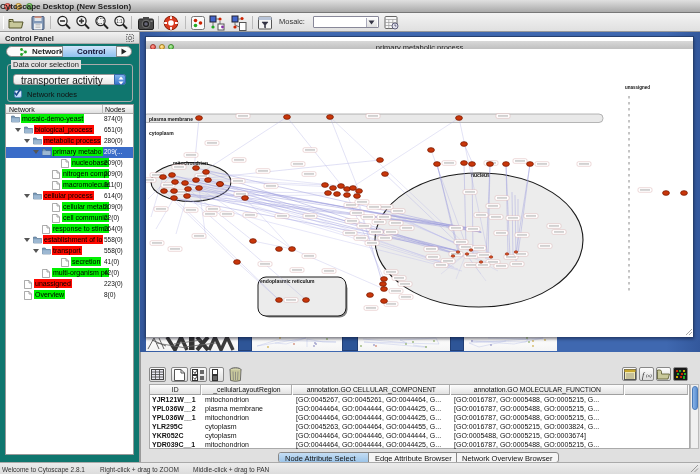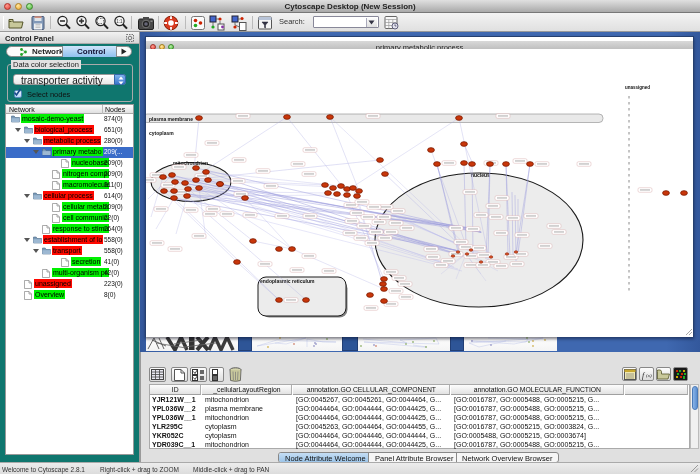--- a/index.html
+++ b/index.html
@@ -5,21 +5,21 @@
 .abs { position:absolute; }
 .dpbtn { position:absolute; top:2px; width:17px; height:15px; background:linear-gradient(#fdfdfd,#dcdcdc); border:1px solid #888; border-radius:2px; text-align:center; padding-top:1px; }
 .dpbtn2 { position:absolute; top:2px; width:15px; height:14px; background:linear-gradient(#fdfdfd,#dcdcdc); border:1px solid #888; border-radius:2px; text-align:center; padding-top:1px; }
 </style></head>
 <body>
 
 <div class="abs" style="left:0;top:0;width:700px;height:13px;background:linear-gradient(#e0e0e0,#a9a9a9);border-bottom:1px solid #777">
   <div class="abs" style="left:4px;top:3px;width:7px;height:7px;border-radius:50%;background:radial-gradient(circle at 35% 30%,#ff9a90,#e3443a);border:0.5px solid #b03028"></div>
   <div class="abs" style="left:15px;top:3px;width:7px;height:7px;border-radius:50%;background:radial-gradient(circle at 35% 30%,#ffe9a0,#f0a830);border:0.5px solid #b08020"></div>
   <div class="abs" style="left:26px;top:3px;width:7px;height:7px;border-radius:50%;background:radial-gradient(circle at 35% 30%,#b8f0a8,#52b83e);border:0.5px solid #3a8828"></div>
-  <span class="abs" style="left:0;right:0;top:2px;text-align:center;font-size:8px;font-weight:bold;color:#222">Cytoscape Desktop (New Session)</span>
+  <span class="abs" style="left:0;right:0;top:2px;font-size:8px;font-weight:bold;color:#222">Cytoscape Desktop (New Session)</span>
 </div>
 
 <div class="abs" style="left:0;top:13px;width:700px;height:19px;background:linear-gradient(#f3f3f3,#e0e0e0);border-bottom:1px solid #999">
   <div class="abs" style="left:3px;top:3px;width:1px;height:13px;background:#aaa;border-right:1px solid #fff"></div>
   <div class="abs" style="left:50px;top:3px;width:1px;height:13px;background:#bbb"></div>
   <div class="abs" style="left:131px;top:3px;width:1px;height:13px;background:#bbb"></div>
   <div class="abs" style="left:158px;top:3px;width:1px;height:13px;background:#bbb"></div>
   <div class="abs" style="left:185px;top:3px;width:1px;height:13px;background:#bbb"></div>
   <div class="abs" style="left:252px;top:3px;width:1px;height:13px;background:#bbb"></div>
 </div>
@@ -85,21 +85,21 @@
       <circle cx="11" cy="3.5" r="1.6" fill="#cc2200"></circle>
       <rect x="8.5" y="7.5" width="6.5" height="8" fill="#fff" stroke="#555"></rect>
       <path d="M7 4 L9.5 4 M4 7 L4 10 M4 10 L8.5 12" stroke="#555" stroke-width="0.8"></path>
       <circle cx="4" cy="12" r="1.6" fill="#cc2200"></circle>
     </svg></div>
 <div style="position:absolute;left:257px;top:15px;width:16px;height:16px"><svg width="16" height="16" viewBox="0 0 16 16" xmlns="http://www.w3.org/2000/svg">
       <rect x="1.5" y="2" width="13" height="12" rx="1" fill="#f4f4f4" stroke="#555"></rect>
       <rect x="1.5" y="2" width="13" height="3" fill="#b8c4d8"></rect>
       <path d="M5 7 L11 7 L8.5 10 L8.5 13 L7.5 12.5 L7.5 10 Z" fill="#334" stroke="#223" stroke-width="0.5"></path>
     </svg></div>
-<span style="position:absolute;left:279px;top:17px;font-size:7.5px;font-weight:normal;color:#333;white-space:nowrap;line-height:9.0px;">Search:</span>
+<span style="position:absolute;left:279px;top:17px;font-size:7.5px;font-weight:normal;color:#333;white-space:nowrap;line-height:9.0px;">Mosaic:</span>
 <div class="abs" style="left:313px;top:16px;width:66px;height:12px;background:#fff;border:1px solid #889;border-radius:1px">
   <div class="abs" style="right:1px;top:0.5px;width:11px;height:9.5px;background:linear-gradient(#fcfcfc,#e0e0e0);border-left:1px solid #aab"></div>
   <svg width="7" height="5" viewBox="0 0 7 5" style="position:absolute;right:3px;top:3px">
       <path d="M0.5 0.5 L6.5 0.5 L3.5 4.5 Z" fill="#334"></path>
     </svg>
 </div>
 <div class="abs" style="left:384px;top:15px;width:15px;height:15px">
   <svg width="15" height="15" viewBox="0 0 15 15">
       <rect x="1" y="1.5" width="12" height="12" rx="1" fill="#f8f8f8" stroke="#666"></rect>
       <path d="M1 4.5 L13 4.5 M4.8 4.5 L4.8 13.5 M8.8 4.5 L8.8 13.5 M1 7.5 L13 7.5 M1 10.5 L13 10.5" stroke="#999" stroke-width="0.7"></path>
@@ -139,21 +139,21 @@
         <svg width="8" height="9" viewBox="0 0 8 9" style="position:absolute;left:1.5px;top:0.5px">
             <path d="M4 0.5 L6.5 3.5 L1.5 3.5 Z" fill="#fff"></path>
             <path d="M4 8.5 L6.5 5.5 L1.5 5.5 Z" fill="#fff"></path>
           </svg>
       </div>
     </div>
     <div class="abs" style="left:6px;top:25px;width:8px;height:8px;background:linear-gradient(#e8f2fc,#b8d8f4);border:1px solid #5588bb;border-radius:2px"></div>
     <svg width="9" height="9" viewBox="0 0 9 9" style="position:absolute;left:5px;top:23px">
         <path d="M1.5 4.5 L3.5 7 L7.5 1" stroke="#1a4a8a" stroke-width="1.6" fill="none"></path>
       </svg>
-    <span style="position:absolute;left:19px;top:25px;font-size:7.5px;font-weight:normal;color:#111;white-space:nowrap;line-height:9.0px;">Select nodes</span>
+    <span style="position:absolute;left:19px;top:25px;font-size:7.5px;font-weight:normal;color:#111;white-space:nowrap;line-height:9.0px;">Network nodes</span>
   </div>
   <div class="abs" style="left:5px;top:72px;width:129px;height:351px;background:#fff;border:1px solid #999">
     <div class="abs" style="left:0;top:0;width:127px;height:8.5px;background:linear-gradient(#fdfdfd,#e0e0e0);border-bottom:1px solid #aaa">
       <span style="position:absolute;left:3px;top:0.5px;font-size:7px;font-weight:normal;color:#111;white-space:nowrap;line-height:8.5px;">Network</span>
       <span style="position:absolute;left:99px;top:0.5px;font-size:7px;font-weight:normal;color:#111;white-space:nowrap;line-height:8.5px;">Nodes</span>
       <div class="abs" style="left:96px;top:0;width:1px;height:8.5px;background:#bbb"></div>
     </div>
     <div style="position:absolute;left:0;top:8.5px;width:127px;height:11px;">
         <span style="position:absolute;left:5px;top:1px;width:9px;height:9px"><svg width="9" height="8" viewBox="0 0 9 8">
             <path d="M0.5 2 L0.5 7 L8.5 7 L8.5 2.5 L4 2.5 L3.2 1 L0.5 1 Z" fill="#7b9ab8" stroke="#4a6a88" stroke-width="0.6"></path>
@@ -817,24 +817,24 @@
       <span style="position:absolute;left:2px;top:55.5px;font-size:7px;font-weight:bold;color:#111;white-space:nowrap;line-height:8.5px;">YDR039C__1</span>
       <span style="position:absolute;left:55px;top:55.5px;font-size:7px;font-weight:normal;color:#111;white-space:nowrap;line-height:8.5px;">mitochondrion</span>
       <span style="position:absolute;left:146px;top:55.5px;font-size:7px;font-weight:normal;color:#111;white-space:nowrap;line-height:8.5px;max-width:154px;overflow:hidden;display:inline-block">[GO:0044464, GO:0044444, GO:0044425, G...</span>
       <span style="position:absolute;left:304px;top:55.5px;font-size:7px;font-weight:normal;color:#111;white-space:nowrap;line-height:8.5px;max-width:170px;overflow:hidden;display:inline-block">[GO:0016787, GO:0005488, GO:0005215, G...</span>
   </div>
   <div class="abs" style="left:549px;top:32px;width:9px;height:64.5px;background:#f0f0f0;border:1px solid #bbb">
     <div class="abs" style="left:0.5px;top:1px;width:6px;height:24px;background:linear-gradient(90deg,#8ab4e8,#5a8ed0);border-radius:3px;border:0.5px solid #4a7ab8"></div>
   </div>
   <div class="abs" style="left:137px;top:100px;width:281px;height:11px;border:1px solid #888;border-radius:3px;background:#f6f6f6">
     <div class="abs" style="left:0;top:0;width:90px;height:9px;background:linear-gradient(#c4ddf4,#9cc4e8);border-right:1px solid #888;border-radius:2px 0 0 2px">
-      <span style="position:absolute;left:6px;top:0.5px;font-size:7.5px;font-weight:normal;color:#111;white-space:nowrap;line-height:9.0px;">Node Attribute Welcome</span>
+      <span style="position:absolute;left:6px;top:0.5px;font-size:7.5px;font-weight:normal;color:#111;white-space:nowrap;line-height:9.0px;">Node Attribute Select</span>
     </div>
     <div class="abs" style="left:90px;top:0;width:88px;height:9px;border-right:1px solid #888">
-      <span style="position:absolute;left:6px;top:0.5px;font-size:7.5px;font-weight:normal;color:#111;white-space:nowrap;line-height:9.0px;">Panel Attribute Browser</span>
+      <span style="position:absolute;left:6px;top:0.5px;font-size:7.5px;font-weight:normal;color:#111;white-space:nowrap;line-height:9.0px;">Edge Attribute Browser</span>
     </div>
     <div class="abs" style="left:178px;top:0;width:101px;height:9px">
       <span style="position:absolute;left:5px;top:0.5px;font-size:7.5px;font-weight:normal;color:#111;white-space:nowrap;line-height:9.0px;">Network Overview Browser</span>
     </div>
   </div>
 </div>
 
 <div class="abs" style="left:0;top:462px;width:700px;height:12px;background:linear-gradient(#ededed,#dcdcdc);border-top:1px solid #aaa">
   <span style="position:absolute;left:2px;top:2.5px;font-size:6.5px;font-weight:normal;color:#333;white-space:nowrap;line-height:8.0px;">Welcome to Cytoscape 2.8.1</span>
   <span style="position:absolute;left:100px;top:2.5px;font-size:6.5px;font-weight:normal;color:#333;white-space:nowrap;line-height:8.0px;">Right-click + drag to ZOOM</span>

